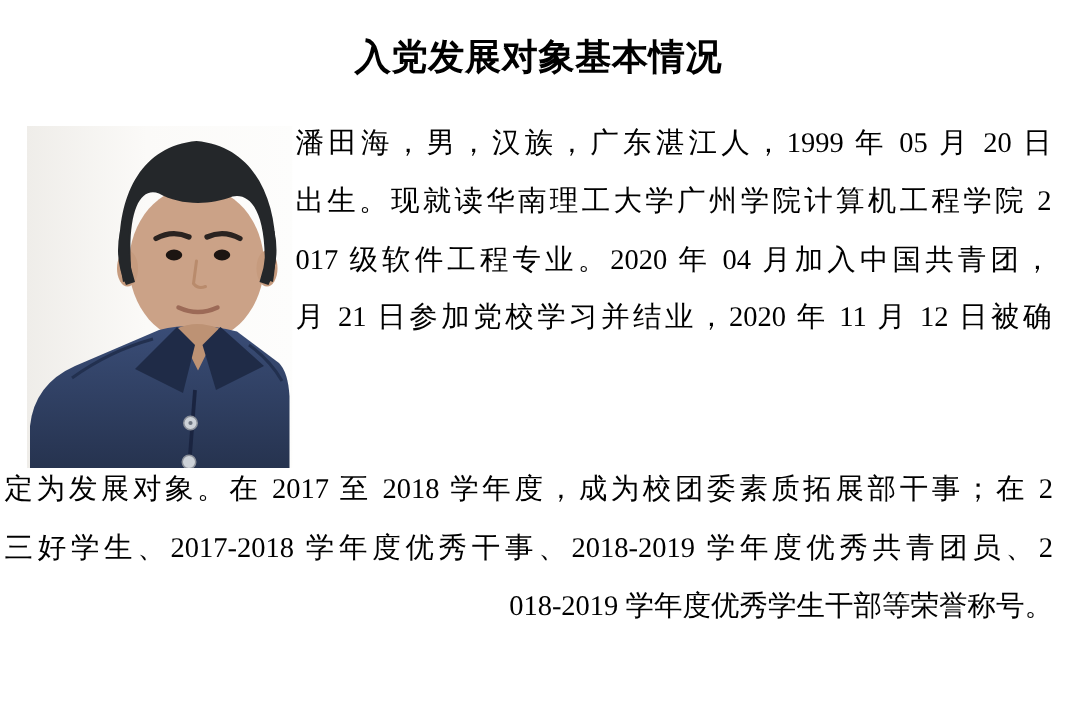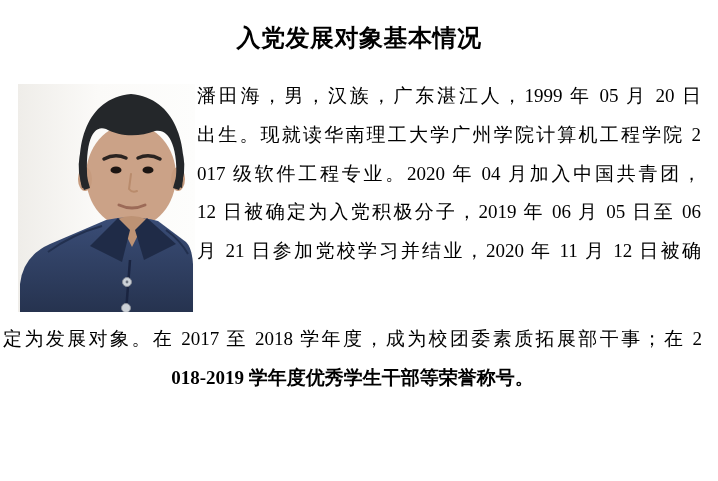--- a/index.html
+++ b/index.html
@@ -12,24 +12,24 @@
   .title{
     position:absolute;left:0;top:22px;width:718px;margin:0;
     text-align:center;font-size:24px;font-weight:bold;letter-spacing:0.5px;
   }
   .photo{
     position:absolute;left:18px;top:84px;width:177px;height:228px;
   }
   .photo svg{display:block;width:177px;height:228px;}
   .col{position:absolute;font-size:19px;line-height:38.8px;}
   .col-narrow{left:197px;top:77px;width:504px;}
-  .col-full{left:3px;top:320px;width:699px;}
+  .col-full{left:3px;top:308px;width:699px;}
   .line{height:38.8px;white-space:nowrap;overflow:visible;}
   .just{text-align:justify;text-align-last:justify;}
-  .left{text-align:center;font-weight:bold;}
+  .left{text-align:right;}
 </style>
 </head>
 <body>
 
 <div class="doc">
 
   <h1 class="title">入党发展对象基本情况</h1>
 
   <div class="photo">
     <svg viewBox="0 0 177 228">
@@ -87,22 +87,22 @@
       <circle cx="109" cy="198" r="4.5" fill="#cdd2d8" stroke="#8a8f99" stroke-width="1"></circle>
       <circle cx="109" cy="198" r="1.4" fill="#6d7480"></circle>
       <circle cx="108" cy="224" r="4.5" fill="#cdd2d8" stroke="#8a8f99" stroke-width="1"></circle>
     </svg>
   </div>
 
   <div class="col col-narrow">
     <div class="line just">潘田海，男，汉族，广东湛江人，1999 年 05 月 20 日</div>
     <div class="line just">出生。现就读华南理工大学广州学院计算机工程学院 2</div>
     <div class="line just">017 级软件工程专业。2020 年 04 月加入中国共青团，</div>
-    <div class="line just">12 日被确定为入党积极分子，2019 年 06 月 05 日至 06</div>
     <div class="line just">月 21 日参加党校学习并结业，2020 年 11 月 12 日被确</div>
   </div>
 
   <div class="col col-full">
     <div class="line just">定为发展对象。在 2017 至 2018 学年度，成为校团委素质拓展部干事；在 2</div>
+    <div class="line just">三好学生、2017-2018 学年度优秀干事、2018-2019 学年度优秀共青团员、2</div>
     <div class="line left">018-2019 学年度优秀学生干部等荣誉称号。</div>
   </div>
 
 </div>
 
 </body></html>

